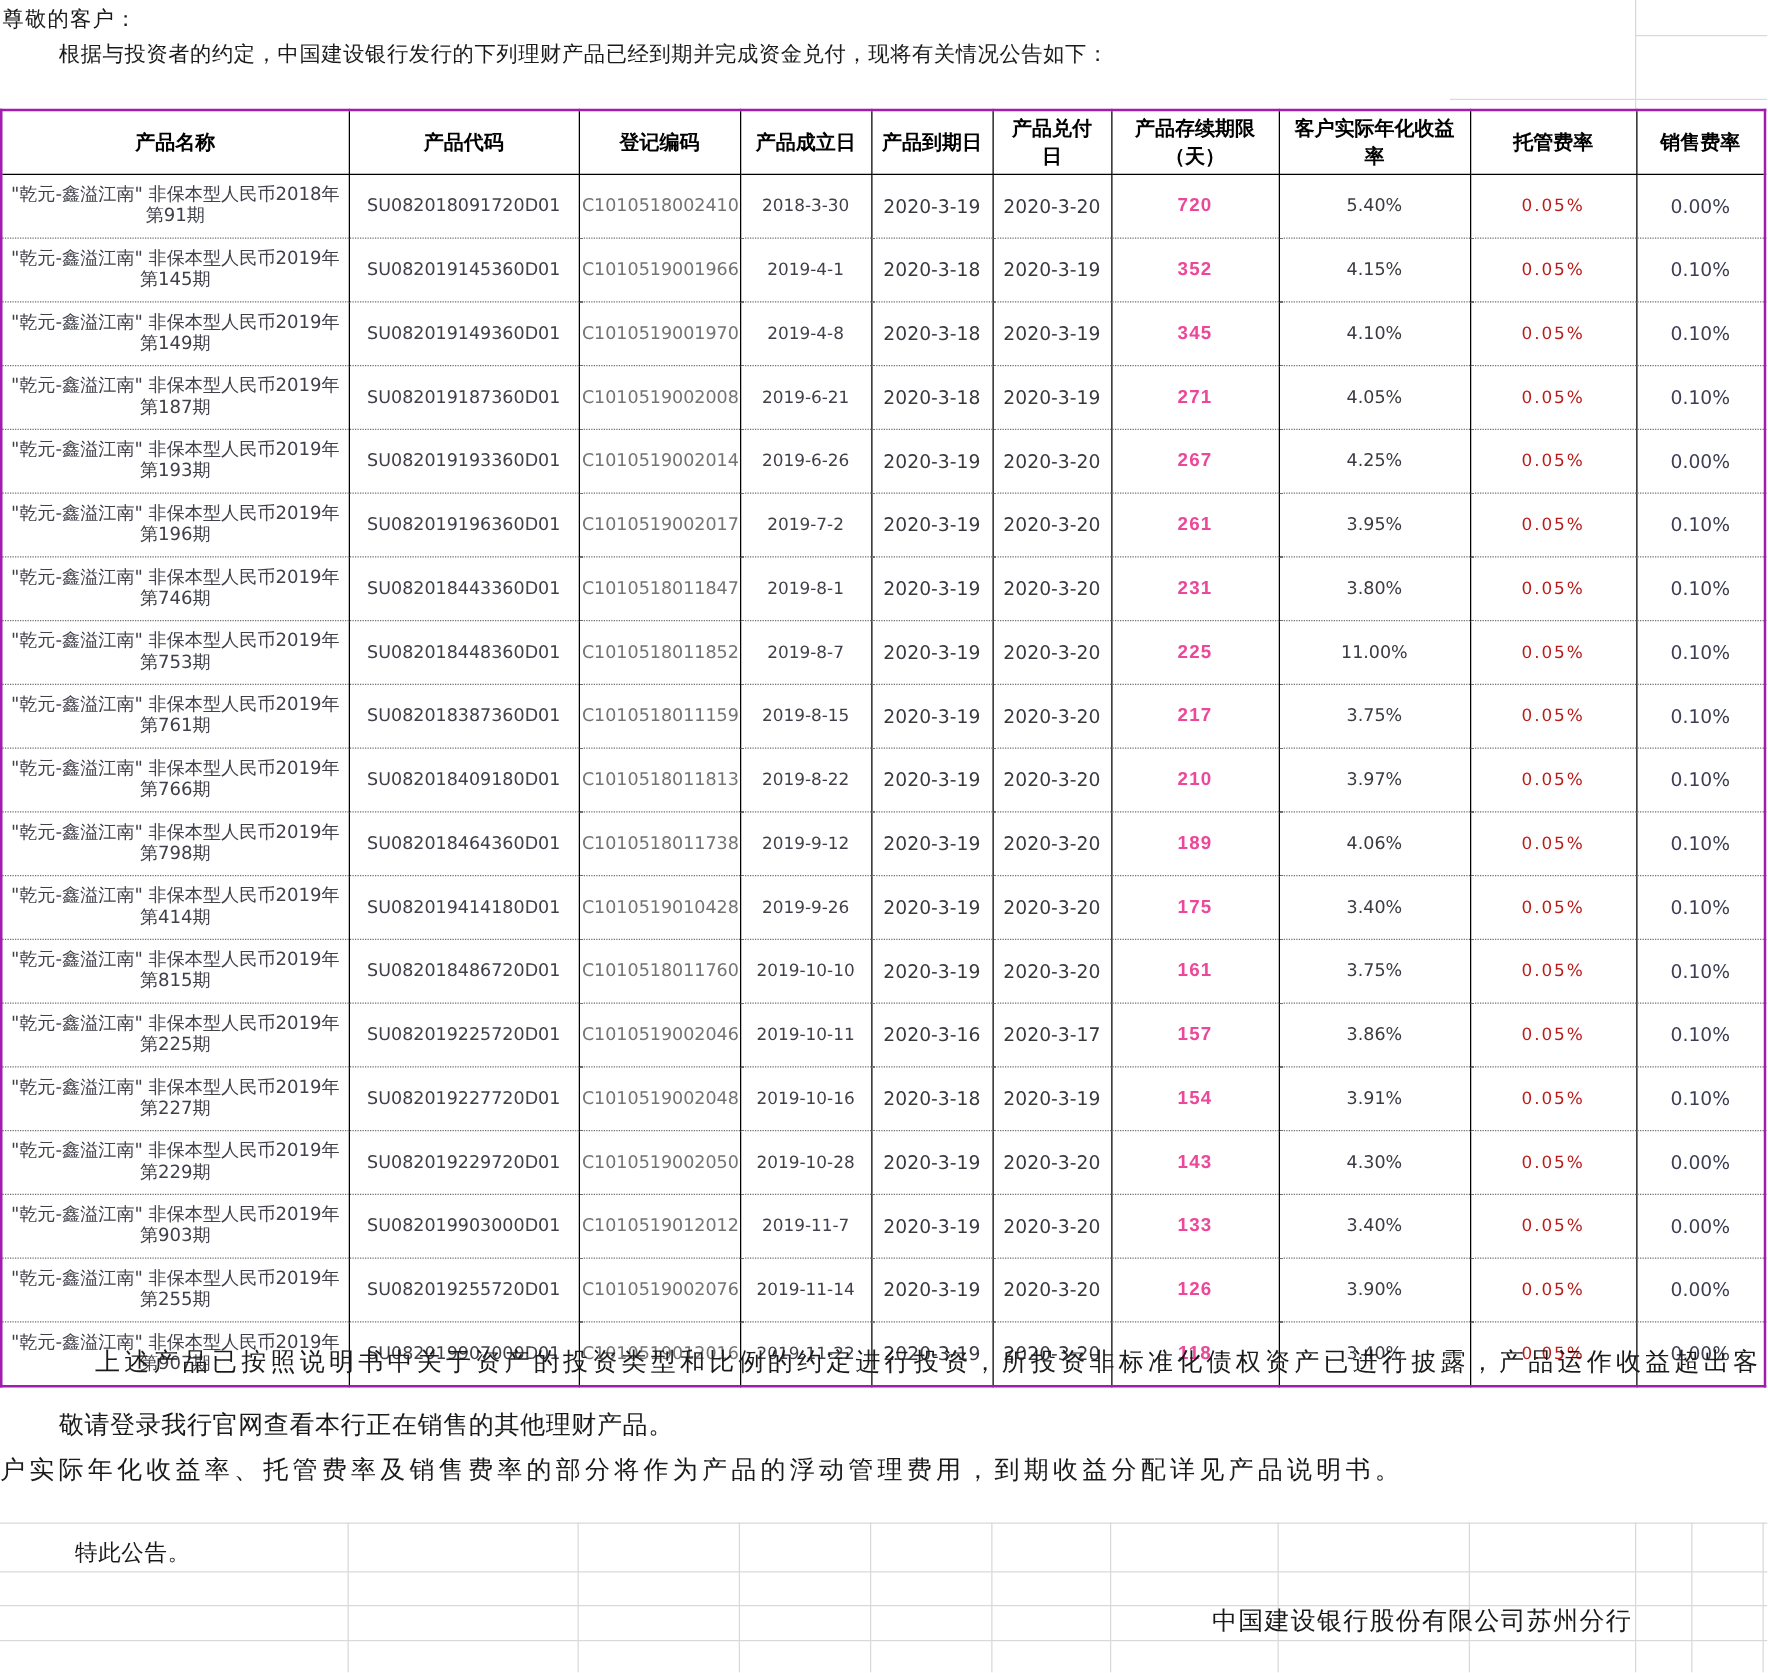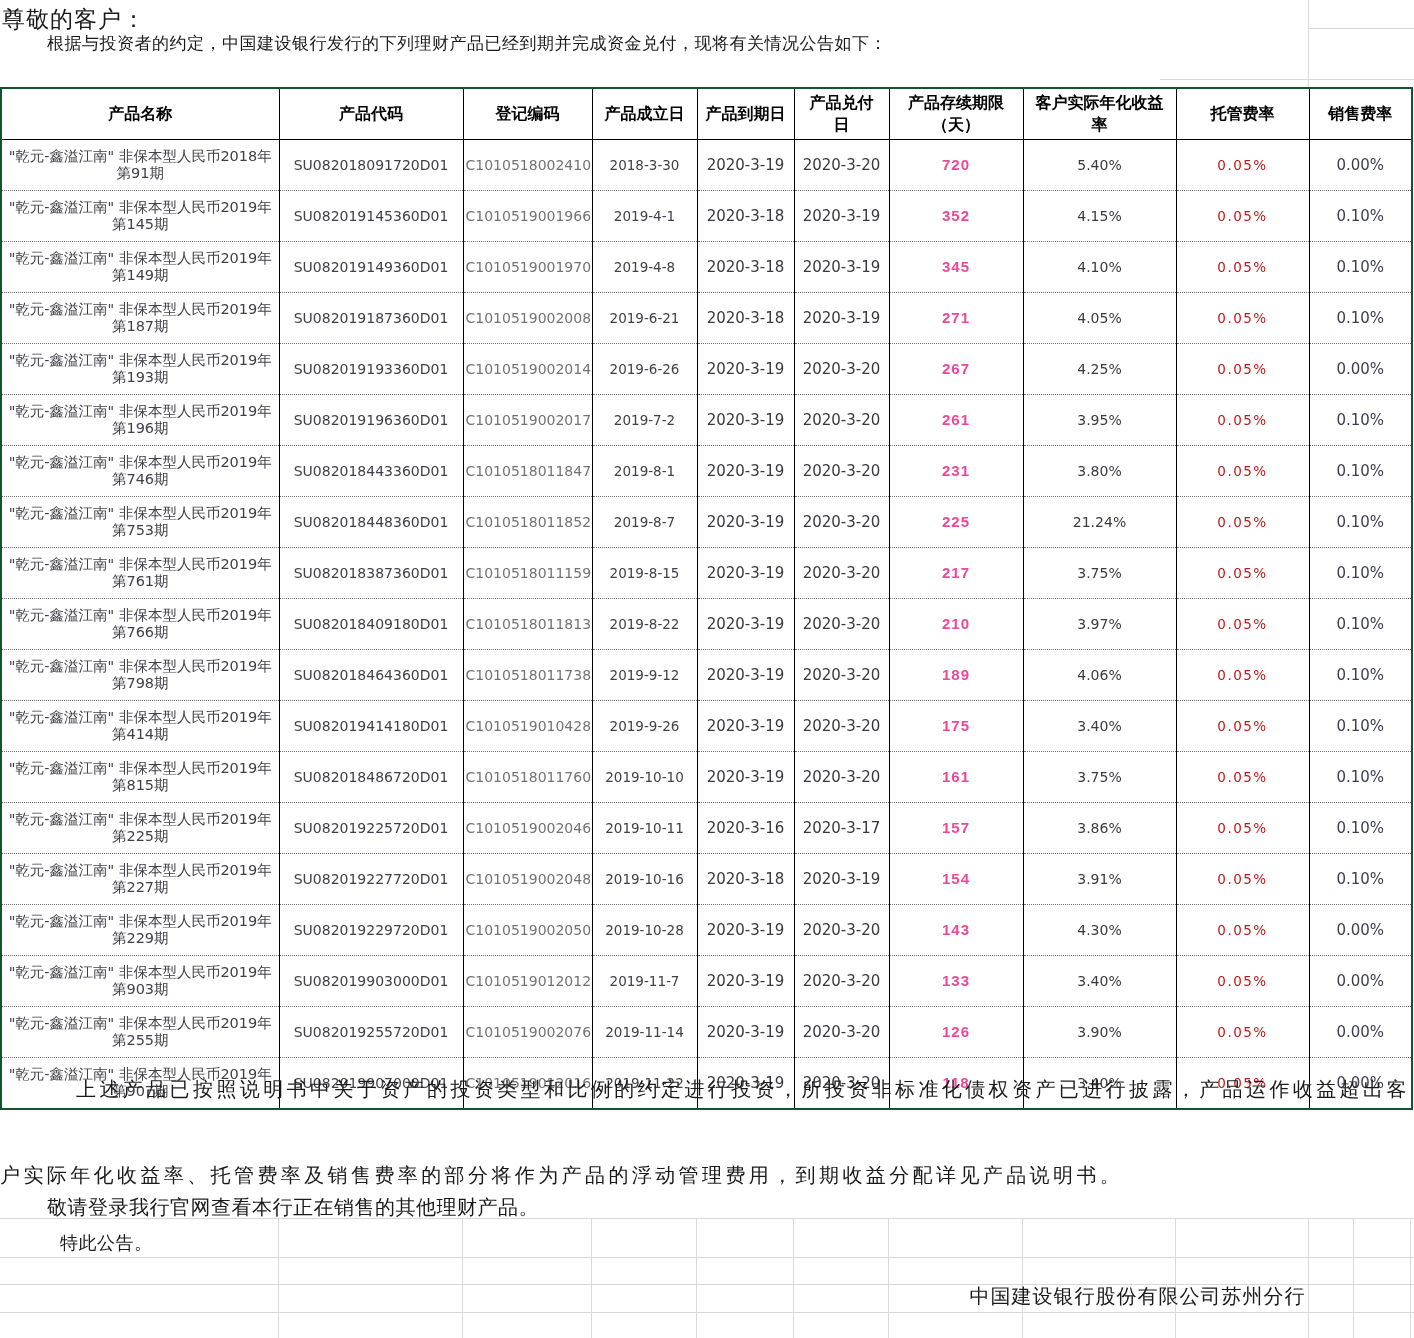--- a/index.html
+++ b/index.html
@@ -3,29 +3,29 @@
 <meta charset="utf-8">
 <style>
   html,body{margin:0;padding:0;}
   body{
     width:1414px;height:1338px;position:relative;overflow:hidden;
     background:#ffffff;color:#1a1a1a;
     font-family:"DejaVu Sans","Liberation Sans",sans-serif;
   }
   .abs{position:absolute;}
   
-  #salutation{top:4px;left:2px;font-size:23px;letter-spacing:1px;}
+  #salutation{top:4px;left:2px;font-size:17px;letter-spacing:1px;}
   #intro-line{top:32px;left:47px;font-size:17px;letter-spacing:0.5px;text-align:center;}
   
   .grid{background:#d9d9d9;position:absolute;}
   
   table#products{
     position:absolute;top:87px;left:0;
     border-collapse:collapse;table-layout:fixed;
-    width:1411px;border:2px solid #14532d;
+    width:1411px;border:2px solid #a21caf;
   }
   #products th{
     border:1px solid #000;height:46px;padding:2px 8px;
     font-size:16px;font-weight:bold;color:#000;
     text-align:center;vertical-align:middle;line-height:1.35;
   }
   #products td{
     border-left:1px solid #000;border-right:1px solid #000;
     border-top:1px dotted #707070;
     height:48px;padding:1px 2px;
@@ -40,21 +40,21 @@
   .c6{font-size:15px;font-weight:bold;color:#ec4899;font-family:Liberation Sans, sans-serif;letter-spacing:1px;}
   .c7{font-size:14px;color:#3a3a42;}
   .c8{font-size:13.5px;color:#b91c1c;letter-spacing:1.5px;}
   .c9{font-size:15px;color:#3d3d52;}
   
   #note-main{
     top:1046px;left:0;width:1412px;
     font-size:20px;line-height:86px;letter-spacing:3.4px;
     text-indent:76px;word-break:break-all;
   }
-  #note-browse{top:1192px;left:47px;font-size:20px;line-height:30px;letter-spacing:0.5px;}
+  #note-browse{top:1124px;left:47px;font-size:20px;line-height:30px;letter-spacing:0.5px;}
   #note-final{top:1228px;left:60px;font-size:18px;line-height:30px;letter-spacing:0.5px;}
   
   #sig-issuer{top:1282px;left:965px;width:345px;text-align:center;font-size:20px;line-height:28px;letter-spacing:1px;}
   #sig-date{top:1348px;left:930px;width:345px;text-align:center;font-size:20px;line-height:26px;letter-spacing:1px;}
 </style>
 </head>
 <body>
 
 <div class="grid" style="left:1308px;top:0;width:1px;height:87px;"></div>
 <div class="grid" style="left:1308px;top:28px;width:106px;height:1px;"></div>
@@ -176,21 +176,21 @@
         <td class="c9">0.10%</td>
       </tr>
       <tr>
         <td class="c0">"乾元-鑫溢江南" 非保本型人民币2019年第753期</td>
         <td class="c1">SU082018448360D01</td>
         <td class="c2">C1010518011852</td>
         <td class="c3">2019-8-7</td>
         <td class="c4">2020-3-19</td>
         <td class="c5">2020-3-20</td>
         <td class="c6">225</td>
-        <td class="c7">21.24%</td>
+        <td class="c7">11.00%</td>
         <td class="c8">0.05%</td>
         <td class="c9">0.10%</td>
       </tr>
       <tr>
         <td class="c0">"乾元-鑫溢江南" 非保本型人民币2019年第761期</td>
         <td class="c1">SU082018387360D01</td>
         <td class="c2">C1010518011159</td>
         <td class="c3">2019-8-15</td>
         <td class="c4">2020-3-19</td>
         <td class="c5">2020-3-20</td>

